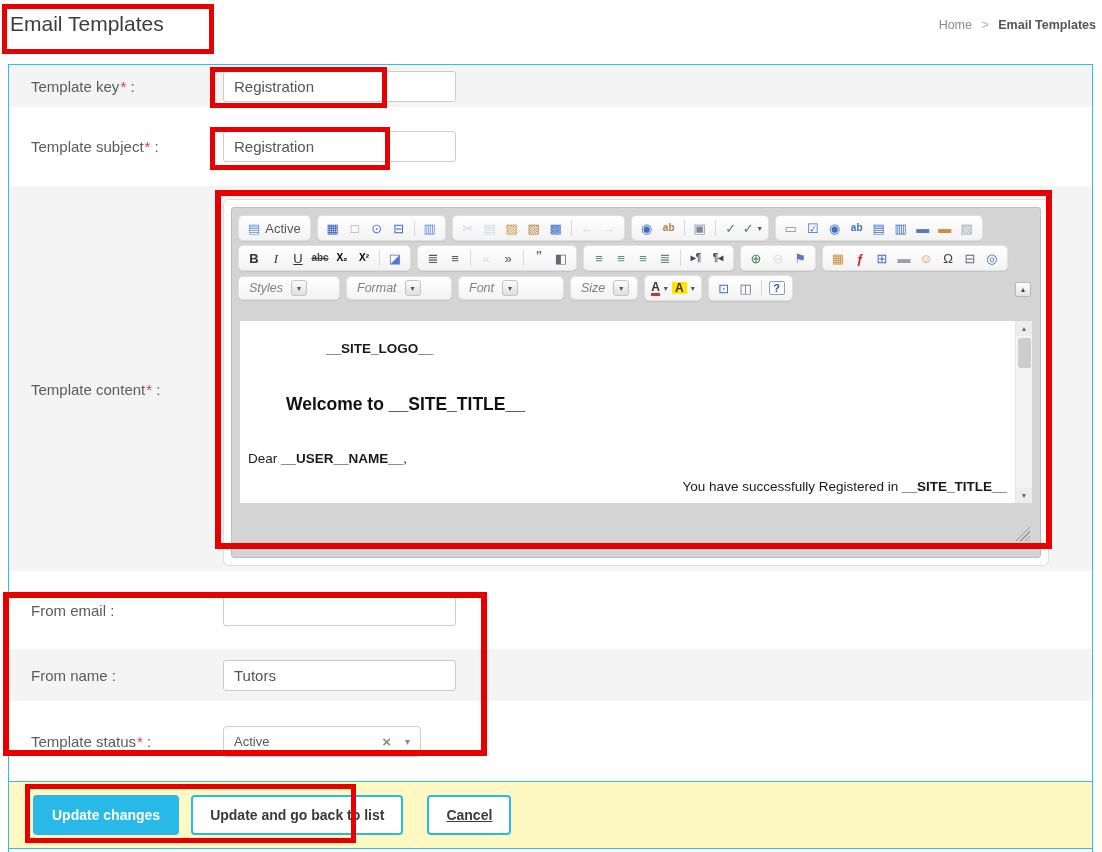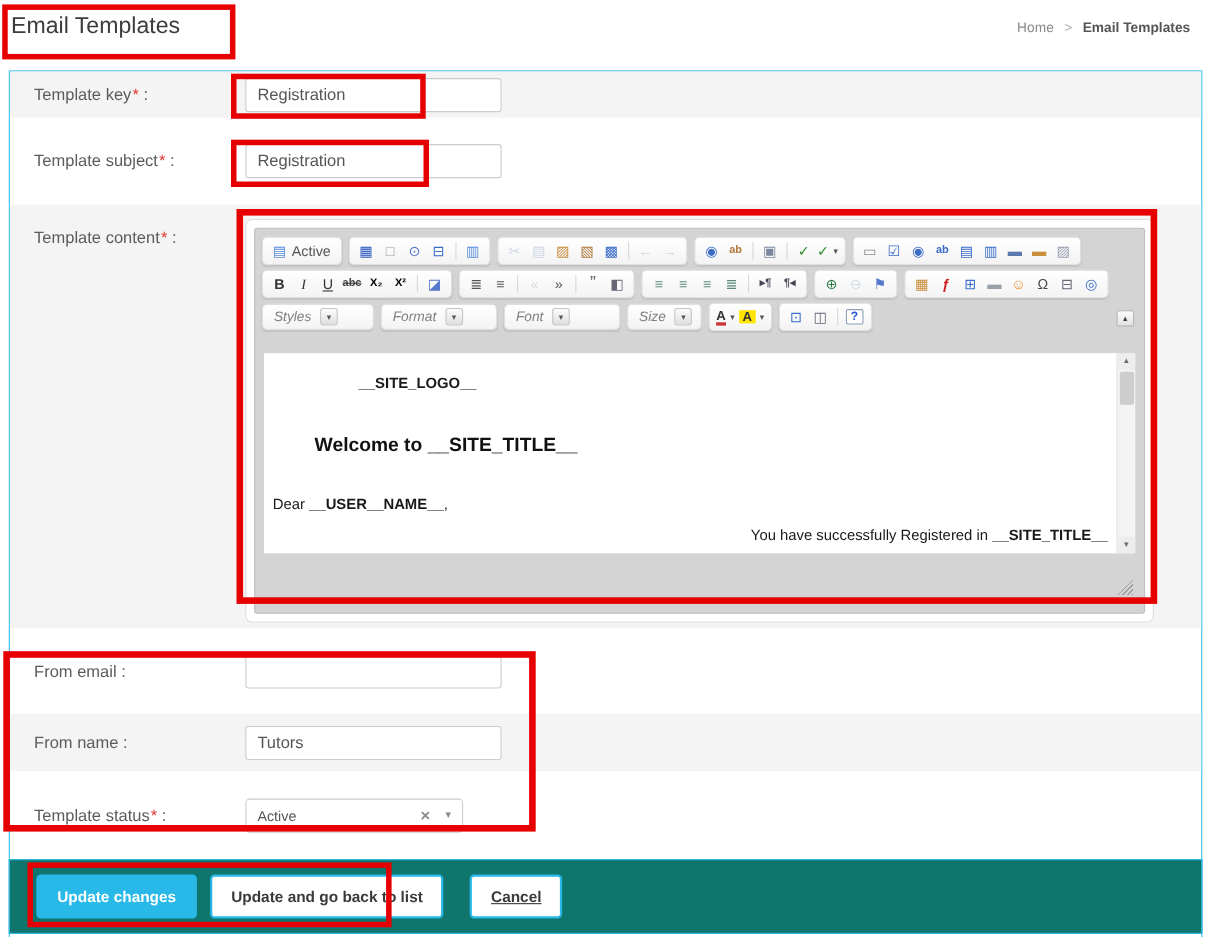--- a/index.html
+++ b/index.html
@@ -2,33 +2,33 @@
 <html style="--accent: #29b9e8; --panel-border: #2fbde9; --annotation: #e60000;"><head>
 <meta charset="utf-8">
 <style>
   * { box-sizing: border-box; margin: 0; padding: 0; }
   html,body { background:#fff; }
   body { font-family: "Liberation Sans", sans-serif; }
   #page { position:relative; width:1102px; height:852px; background:#fff; overflow:hidden; }
 
   
   .page-title { position:absolute; left:10px; top:12px; font-size:21px; color:#3c3c3c; font-weight:400; }
-  .breadcrumb { position:absolute; right:20px; top:18px; font-size:12.5px; color:#8a8a8a; }
+  .breadcrumb { position:absolute; right:6px; top:18px; font-size:12.5px; color:#8a8a8a; }
   .breadcrumb .sep { margin:0 6px; color:#b0b0b0; }
   .breadcrumb .current { color:#555; font-weight:700; }
   .breadcrumb .home { cursor:pointer; }
 
   
   .main-panel { position:absolute; left:8px; top:64px; width:1085px; height:820px;
     border:1px solid var(--panel-border,#2fbde9); background:#fff; }
   .row { display:flex; width:100%; }
   .row.gray { background:#f4f4f4; }
   .r1{height:42px;} .r2{height:79px;} .r3{height:385px;} .r4{height:78px;} .r5{height:52px;} .r6{height:80px;}
   .lbl { width:214px; padding-left:22px; display:flex; align-items:center; color:#5b5b5b; font-size:15px; white-space:pre; }
-  .r3 .lbl { align-items:flex-start; padding-top:22px; }
+  .r3 .lbl { align-items:center; padding-top:22px; }
   .req { color:#e03c31; margin-left:1px; }
   .fld { flex:1; display:flex; align-items:center; }
   .r3 .fld { align-items:flex-start; }
   .inp { width:233px; height:31px; border:1px solid #ccc; border-radius:3px; padding:0 10px;
     font-size:15px; color:#555; background:#fff; font-family:"Liberation Sans",sans-serif; outline:none; }
 
   
   .status-select { width:198px; height:31px; border:1px solid #ccc; border-radius:4px; background:#fff;
     display:flex; align-items:center; padding:0 10px; cursor:pointer; }
   .sel-val { flex:1; font-size:13px; color:#555; }
@@ -85,21 +85,21 @@
     justify-content:center; background:#ededed; cursor:pointer; }
   .sb-btn.down { margin-top:auto; }
   .sb-thumb { width:13px; height:30px; background:#cdcdcd; border-radius:2px; margin-top:2px; cursor:grab; }
   .cke-bottom { height:46px; position:relative; }
   .resize-handle { position:absolute; right:10px; bottom:8px; width:15px; height:15px; cursor:nwse-resize;
     background:repeating-linear-gradient(135deg, transparent 0 2px, #9a9a9a 2px 3px);
     clip-path:polygon(100% 0, 100% 100%, 0 100%); }
 
   
   .footer-panel { position:absolute; left:8px; top:781px; width:1085px; height:68px;
-    border:1px solid var(--panel-border,#2fbde9); background:#0f766e; display:flex; align-items:center;
+    border:1px solid var(--panel-border,#2fbde9); background:#fef9c3; display:flex; align-items:center;
     padding-left:24px; gap:12px; }
   .btn { font-family:"Liberation Sans",sans-serif; font-size:14px; font-weight:700; border-radius:4px;
     padding:10px 17px; cursor:pointer; }
   .btn-primary { background:var(--accent,#29b9e8); border:2px solid var(--accent,#29b9e8); color:#fff; }
   .btn-outline { background:#fff; border:2px solid var(--accent,#29b9e8); color:#3a3a3a; }
   .btn-cancel { margin-left:12px;text-decoration:underline; }
 
   
   .anno { position:absolute; border:5px solid var(--annotation,#e60000); pointer-events:none; }
   .anno-title   { left:2px;   top:4px;   width:212px; height:50px; }

